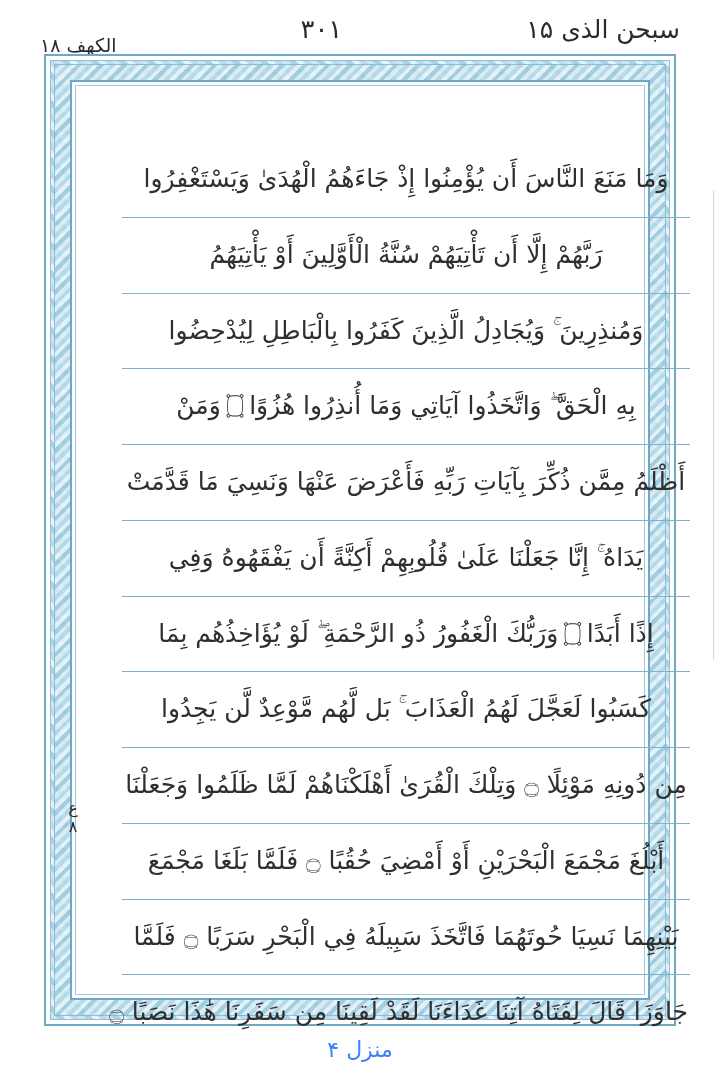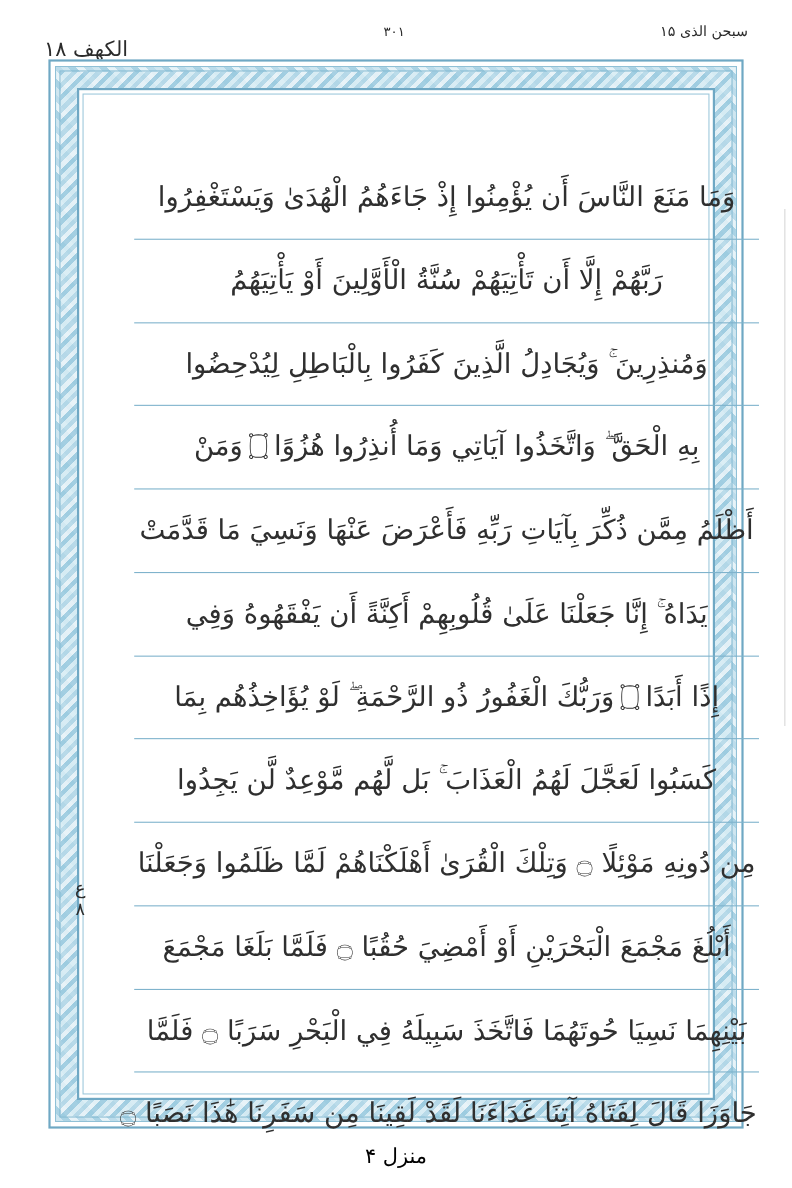--- a/index.html
+++ b/index.html
@@ -33,22 +33,22 @@
     justify-content: space-between;
     direction: rtl;
   }
   .header-item {
     color: #2b2b2b;
     font-size: 19px;
     line-height: 1;
     white-space: nowrap;
     font-family: "DejaVu Sans", sans-serif;
   }
-  .header-right { font-size: 13px; }
-  .header-center { font-size: 12px; letter-spacing: 1px; }
+  .header-right { font-size: 25px; }
+  .header-center { font-size: 26px; letter-spacing: 1px; }
   .header-left { font-size: 19px; margin-top: 32px; }
 
   
   .frame-outer {
     position: absolute;
     left: 44px;
     top: 54px;
     width: 632px;
     height: 972px;
     box-sizing: border-box;
@@ -153,22 +153,22 @@
   }
   .side-marker div { margin: 1px 0; }
 
   
   .footer {
     position: absolute;
     left: 0;
     right: 0;
     bottom: 18px;
     text-align: center;
-    color: #000000;
-    font-size: 19px;
+    color: #3b82f6;
+    font-size: 22px;
     direction: rtl;
   }
 
   
   .edge-rule {
     position: absolute;
     right: 0;
     top: 190px;
     width: 6px;
     height: 470px;

